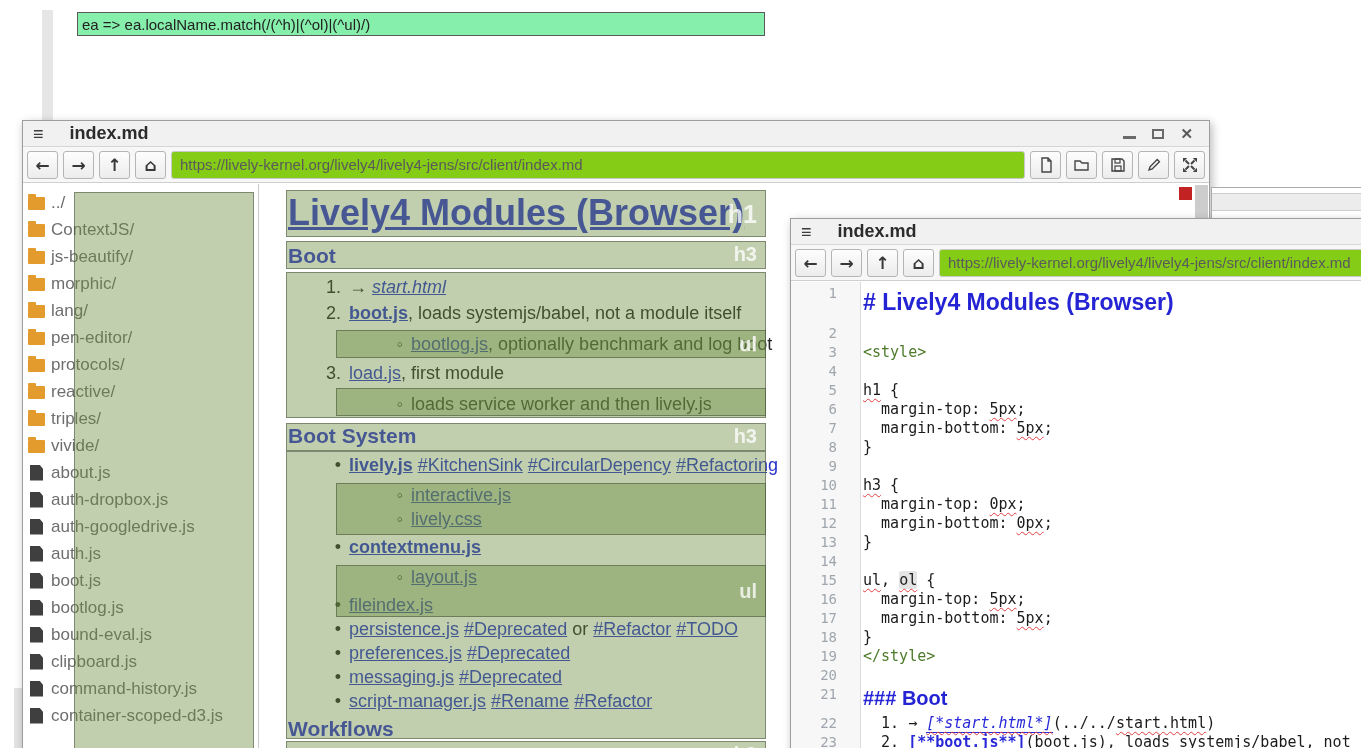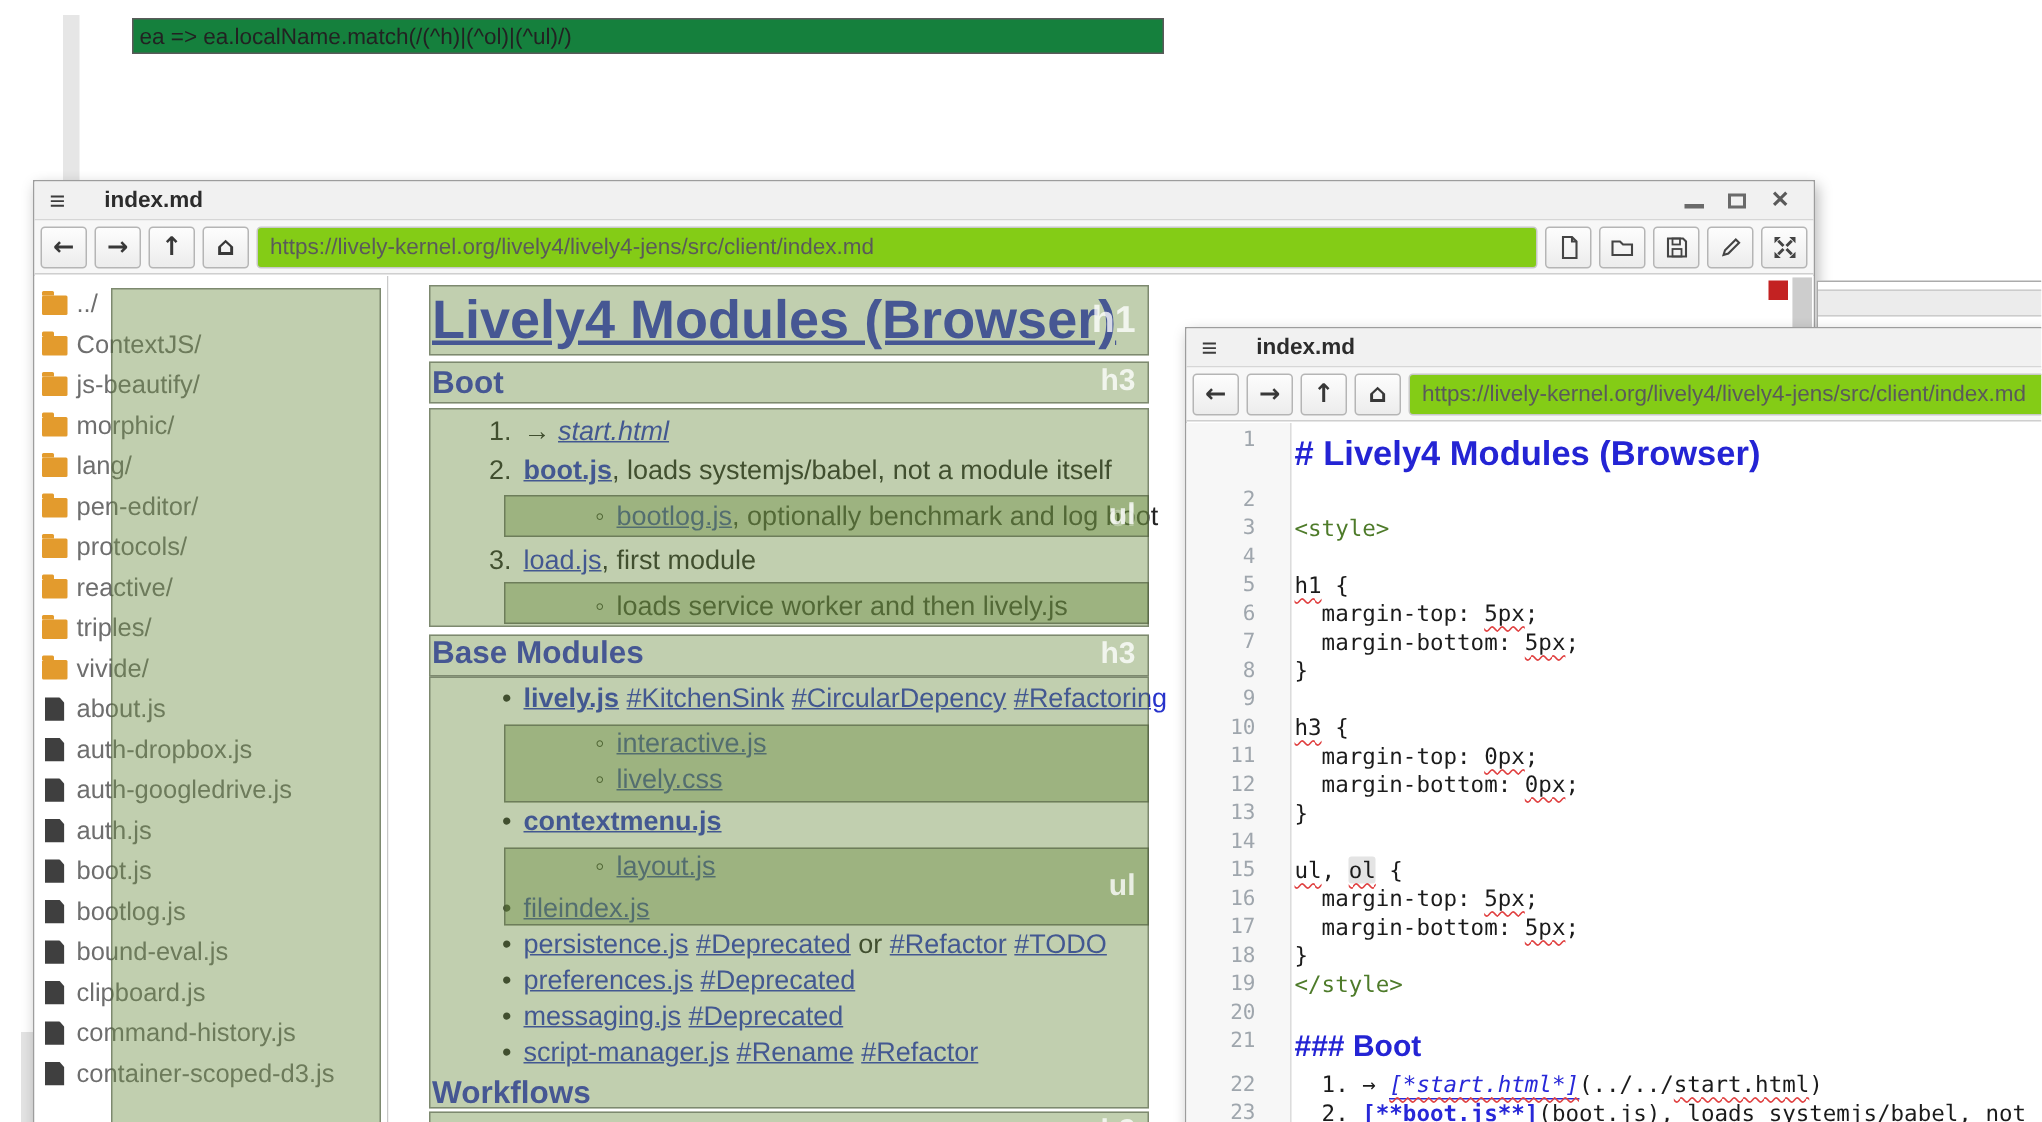--- a/index.html
+++ b/index.html
@@ -1,33 +1,33 @@
 <!DOCTYPE html>
 <html><head>
 <meta charset="utf-8">
 <style>
   * { margin:0; padding:0; box-sizing:border-box; }
   html,body { background:#fff; }
   .screen { position:relative; width:1361px; height:748px; overflow:hidden; background:#fff;
             font-family:"Liberation Sans", sans-serif; }
 
   
-  .filter-input { position:absolute; left:88px; top:12px; width:688px; height:24px;
-    border:1px solid #5a5a5a; background:#15803d; font:15px "Liberation Sans",sans-serif;
+  .filter-input { position:absolute; left:77px; top:12px; width:688px; height:24px;
+    border:1px solid #5a5a5a; background:#86efac; font:15px "Liberation Sans",sans-serif;
     color:#222; padding:0 4px; }
   .strip-v { position:absolute; left:42px; top:10px; width:11px; height:111px; background:#e6e6e6; }
   .strip-bl { position:absolute; left:14px; top:688px; width:16px; height:60px; background:#e3e3e3; }
 
   
   .win { position:absolute; background:#fff; border:1px solid #9d9d9d;
          box-shadow:2px 3px 9px rgba(0,0,0,.28); }
   .titlebar { height:26px; background:#f1f1f1; border-bottom:1px solid #d6d6d6;
               display:flex; align-items:center; padding:0 10px; }
   .menu-glyph { font-size:18px; font-weight:bold; color:#3c3c3c; margin-right:14px; line-height:1; }
-  .win-title { font-size:15px; font-weight:bold; color:#2c2c2c;padding-left:12px; }
+  .win-title { font-size:18px; font-weight:bold; color:#2c2c2c;padding-left:12px; }
   .tb-spacer { flex:1; }
   .ctl { display:flex; align-items:center; gap:16px; margin-right:6px; }
   .ctl-min { width:13px; height:3px; background:#6a6a6a; margin-top:8px; }
   .ctl-max { width:12px; height:10px; border:2px solid #6a6a6a; }
   .ctl-close { font-size:15px; font-weight:bold; color:#5a5a5a; line-height:1; }
   .toolbar { height:36px; background:#f7f7f7; border-bottom:1px solid #cfcfcf;
              display:flex; align-items:center; padding:0 4px; gap:5px; }
   .tb-btn { width:31px; height:28px; border:1px solid #b5b5b5; border-radius:3px;
             background:linear-gradient(#fdfdfd,#ececec); color:#383838;
             display:flex; align-items:center; justify-content:center;
@@ -301,21 +301,21 @@
               <span class="marker">3.</span><span><span class="seg link">load.js</span><span class="seg">, first module</span></span>
             </div>
           </div>
         <div class="msub">
 
             <div class="mrow sub">
               <span class="marker">◦</span><span><span class="seg">loads service worker and then lively.js</span></span>
             </div>
           </div>
 
-        <div class="md-h3">Base Modules</div>
+        <div class="md-h3">Boot System</div>
 
         <div class="mlist base">
 
             <div class="mrow">
               <span class="marker">•</span><span><span class="seg link b">lively.js</span><span class="seg"> </span><span class="seg link">#KitchenSink</span><span class="seg"> </span><span class="seg link">#CircularDepency</span><span class="seg"> </span><span class="seg link">#Refactoring</span></span>
             </div>
           </div>
         <div class="msub base">
 
             <div class="mrow sub">

